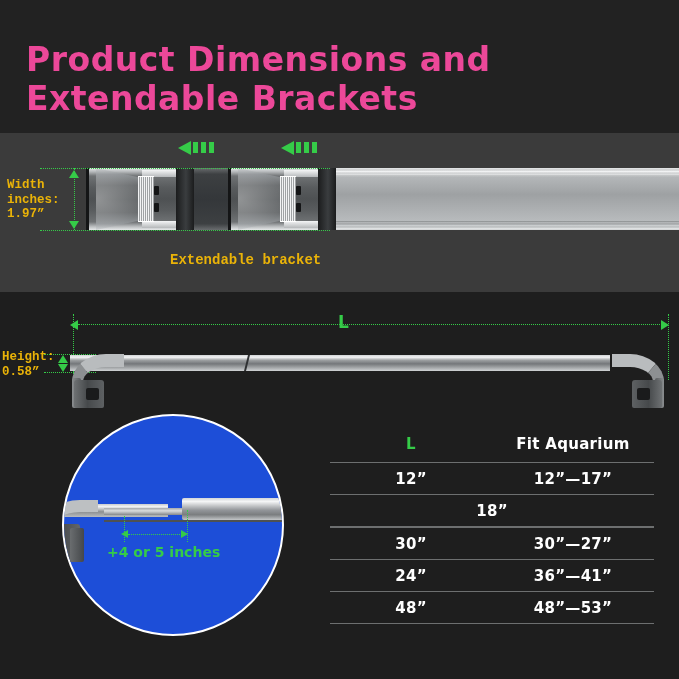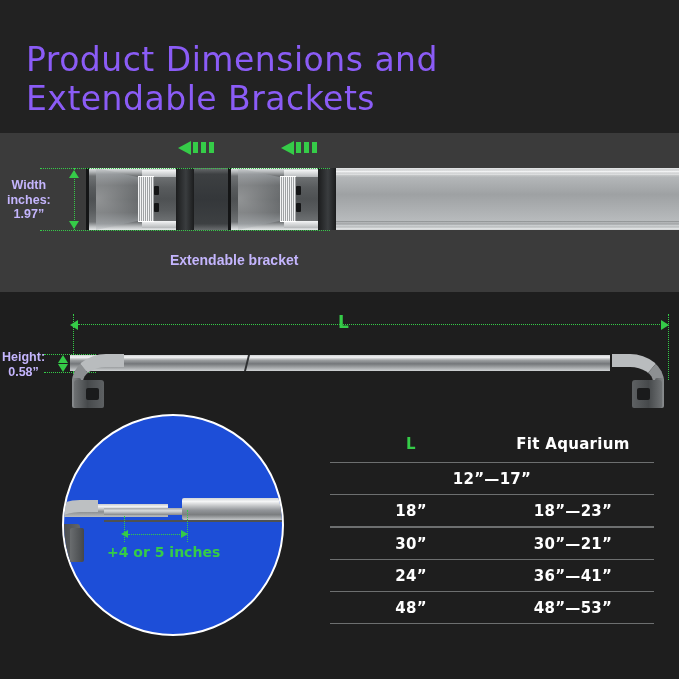--- a/index.html
+++ b/index.html
@@ -13,22 +13,22 @@
   #page { position:absolute; inset:0; background:#1e1e1e; }
 
   
   .band-top   { position:absolute; left:0; top:0;    width:679px; height:133px; background:#222222; }
   .band-mid   { position:absolute; left:0; top:133px;width:679px; height:159px; background:#3b3b3b; }
   .band-low   { position:absolute; left:0; top:292px;width:679px; height:387px; background:#1e1e1e; }
 
   
   .title {
     position:absolute; left:26px; top:40px; width:560px;
-    color:#8b5cf6;
-    font-weight:normal; font-size:33px; line-height:39px;
+    color:#ec4899;
+    font-weight:bold; font-size:33px; line-height:39px;
     letter-spacing:0.5px;
     font-family:"DejaVu Sans", sans-serif;
     white-space:pre-line;
   }
 
   
   .dimline-h {
     position:absolute; height:0;
     border-top:1px dotted #35cc48;
   }
@@ -36,24 +36,23 @@
     position:absolute; width:0;
     border-left:1px dotted #35cc48;
   }
   .tri { position:absolute; width:0; height:0; }
   .tri-up    { border-left:5px solid transparent; border-right:5px solid transparent; border-bottom:8px solid #35cc48; }
   .tri-down  { border-left:5px solid transparent; border-right:5px solid transparent; border-top:8px solid #35cc48; }
   .tri-left  { border-top:5px solid transparent; border-bottom:5px solid transparent; border-right:8px solid #35cc48; }
   .tri-right { border-top:5px solid transparent; border-bottom:5px solid transparent; border-left:8px solid #35cc48; }
 
   .lbl-white {
-    position:absolute; color:#c4b5fd; font-weight:bold;
-    font-family:Liberation Sans, sans-serif;
+    position:absolute; color:#eab308; font-weight:bold;
+    font-family:Liberation Mono, monospace;
     white-space:pre-line;
-    text-align:center;
   }
   .lbl-green {
     position:absolute; color:#35cc48; font-weight:bold;
     font-family:"DejaVu Sans", sans-serif;
   }
 
   
   .topview { position:absolute; left:0; top:133px; width:679px; height:159px; }
 
   
@@ -337,37 +336,37 @@
   </div>
 
   <div class="table">
     <div class="trow thead">
       <div class="th-l">L</div>
       <div>Fit Aquarium</div>
     </div>
     <div class="rule"></div>
 
     <div class="trow">
+      <div>12”</div>
       <div>12”—17”</div>
     </div>
     <div class="rule"></div>
 
     <div class="trow">
       <div>18”</div>
-      <div>18”—23”</div>
     </div>
     <div class="rule"></div>
 
     <div class="trow">
     </div>
     <div class="rule"></div>
 
     <div class="trow">
       <div>30”</div>
-      <div>30”—21”</div>
+      <div>30”—27”</div>
     </div>
     <div class="rule"></div>
 
     <div class="trow">
       <div>24”</div>
       <div>36”—41”</div>
     </div>
     <div class="rule"></div>
 
     <div class="trow">

